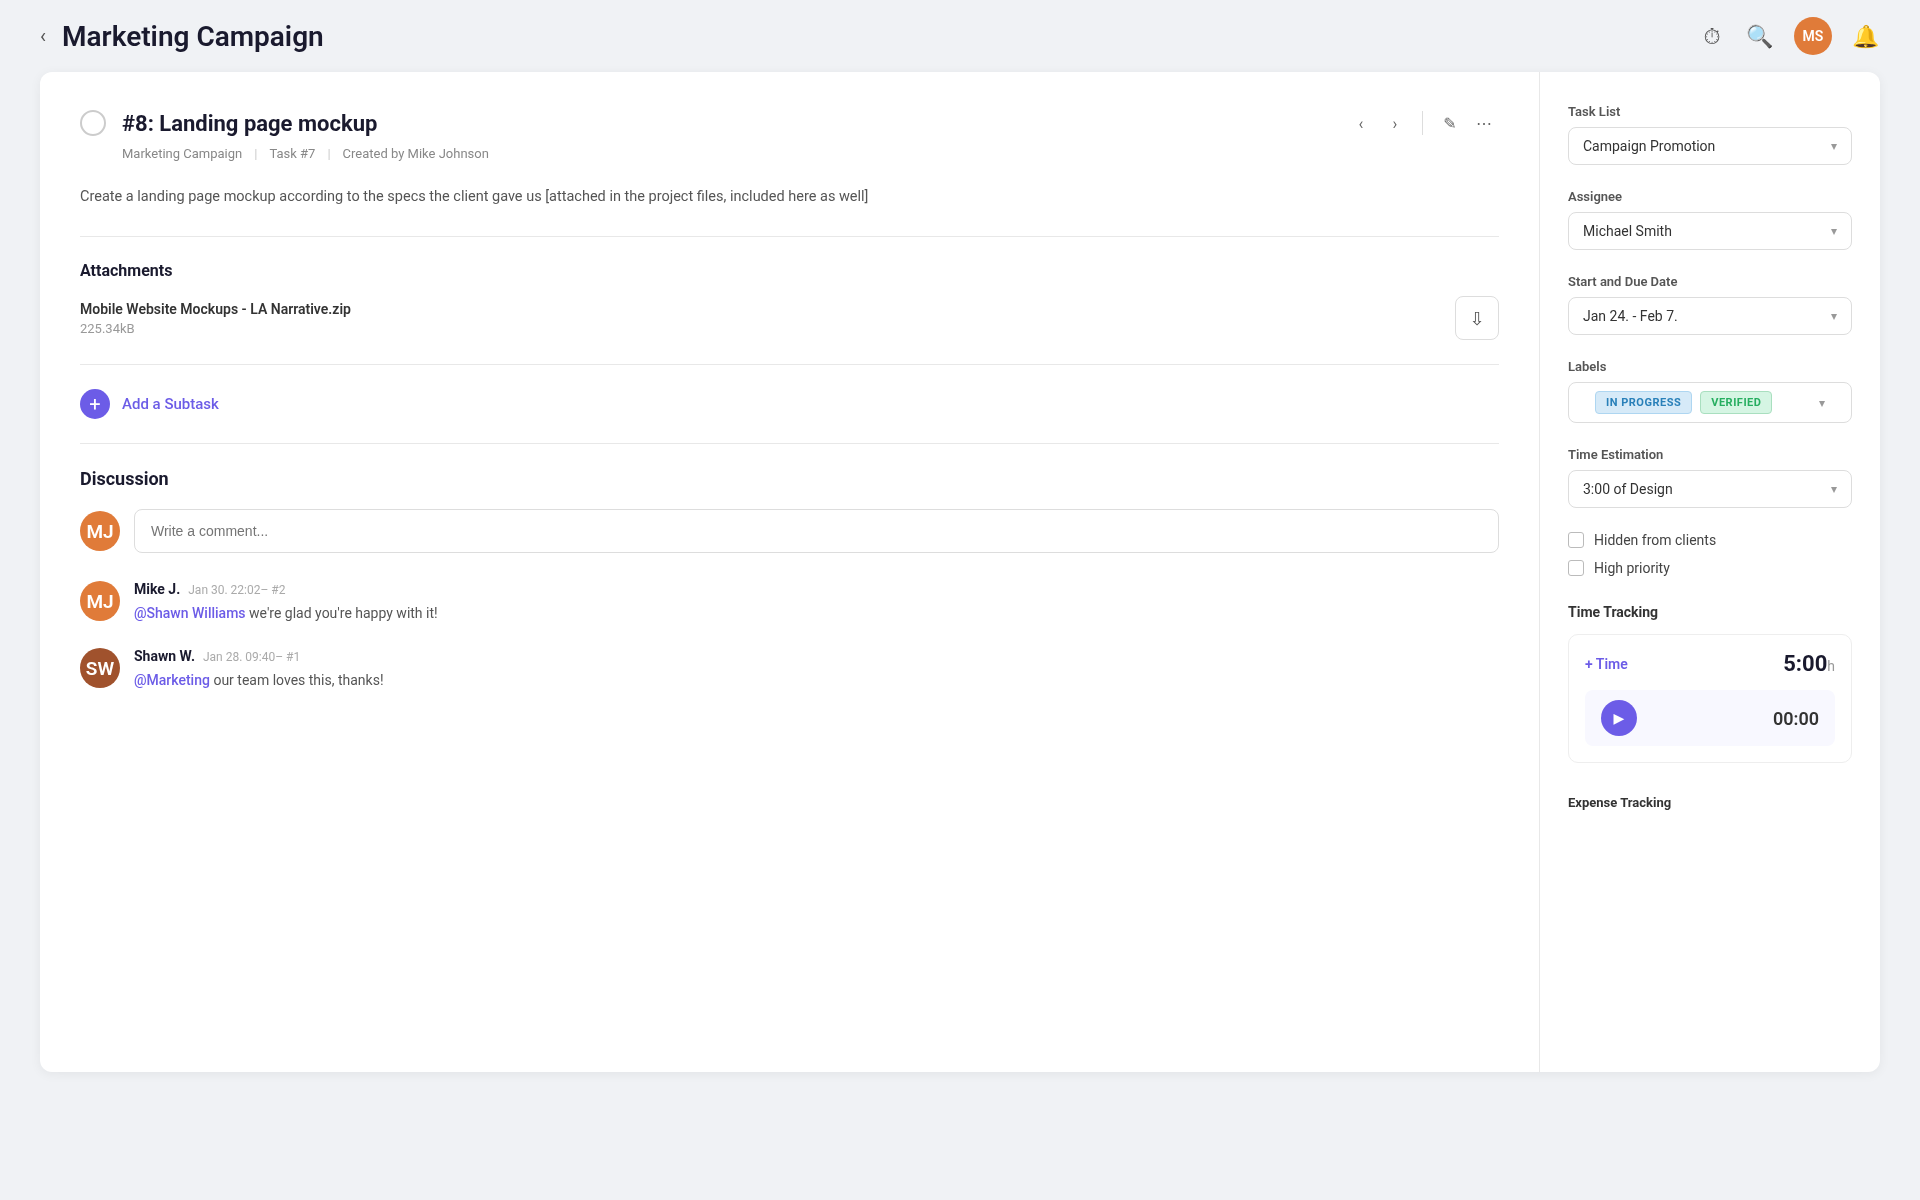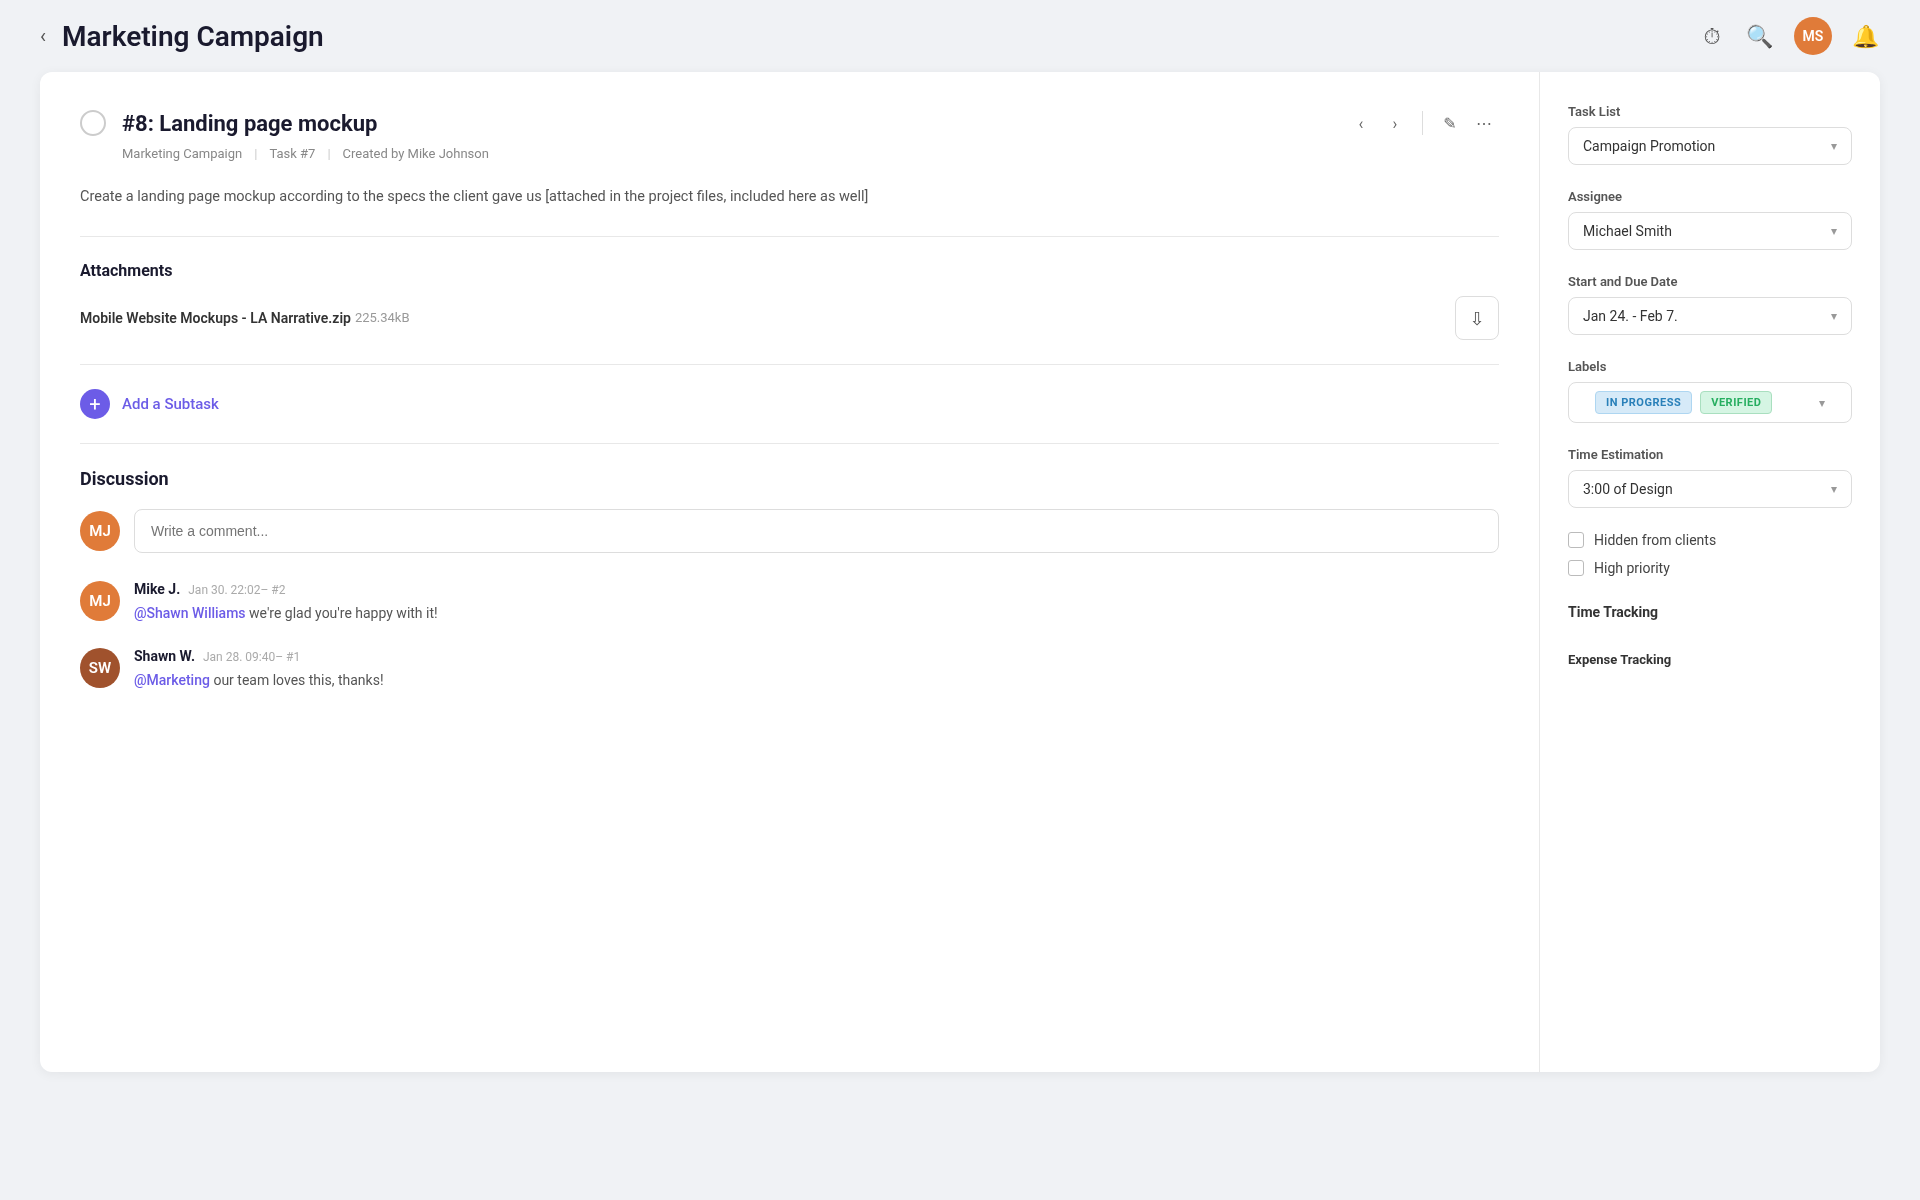--- a/index.html
+++ b/index.html
@@ -170,20 +170,21 @@
       color: #1a1a2e;
       margin-bottom: 16px;
     }
     .attachment-row {
       display: flex;
       align-items: center;
       justify-content: space-between;
     }
     .attachment-info {
       display: flex;
+      flex-direction: column;
       gap: 4px;
     }
     .attachment-name {
       font-size: 14px;
       font-weight: 600;
       color: #333;
     }
     .attachment-size {
       font-size: 13px;
       color: #999;
@@ -241,21 +242,21 @@
       margin-bottom: 28px;
     }
     .comment-avatar {
       width: 40px;
       height: 40px;
       border-radius: 50%;
       flex-shrink: 0;
       display: flex;
       align-items: center;
       justify-content: center;
-      font-size: 15px;
+      font-size: 19px;
       font-weight: 600;
       color: white;
     }
     .comment-input {
       flex: 1;
       height: 44px;
       border: 1px solid #ddd;
       border-radius: 8px;
       padding: 0 16px;
       font-size: 14px;
@@ -601,19 +602,33 @@
       <div class="custom-checkbox"></div>
       <span class="checkbox-label">Hidden from clients</span>
     </div>
     <div class="checkbox-row">
       <div class="custom-checkbox"></div>
       <span class="checkbox-label">High priority</span>
     </div>
 
     <div style="margin-top: 28px;">
       <div class="time-tracking-title">Time Tracking</div>
+      <div class="time-tracking-box">
+        <div class="time-add-row">
+          <div class="time-add-btn">
+            <span>+ Time</span>
+          </div>
+          <div>
+            <span class="time-value">5:00</span><span class="time-unit">h</span>
+          </div>
+        </div>
+        <div class="timer-controls">
+          <div class="play-btn">▶</div>
+          <span class="timer-display">00:00</span>
+        </div>
+      </div>
     </div>
 
     <div class="expense-title">Expense Tracking</div>
 
   </div>
 
 </div>
 
 </body></html>

